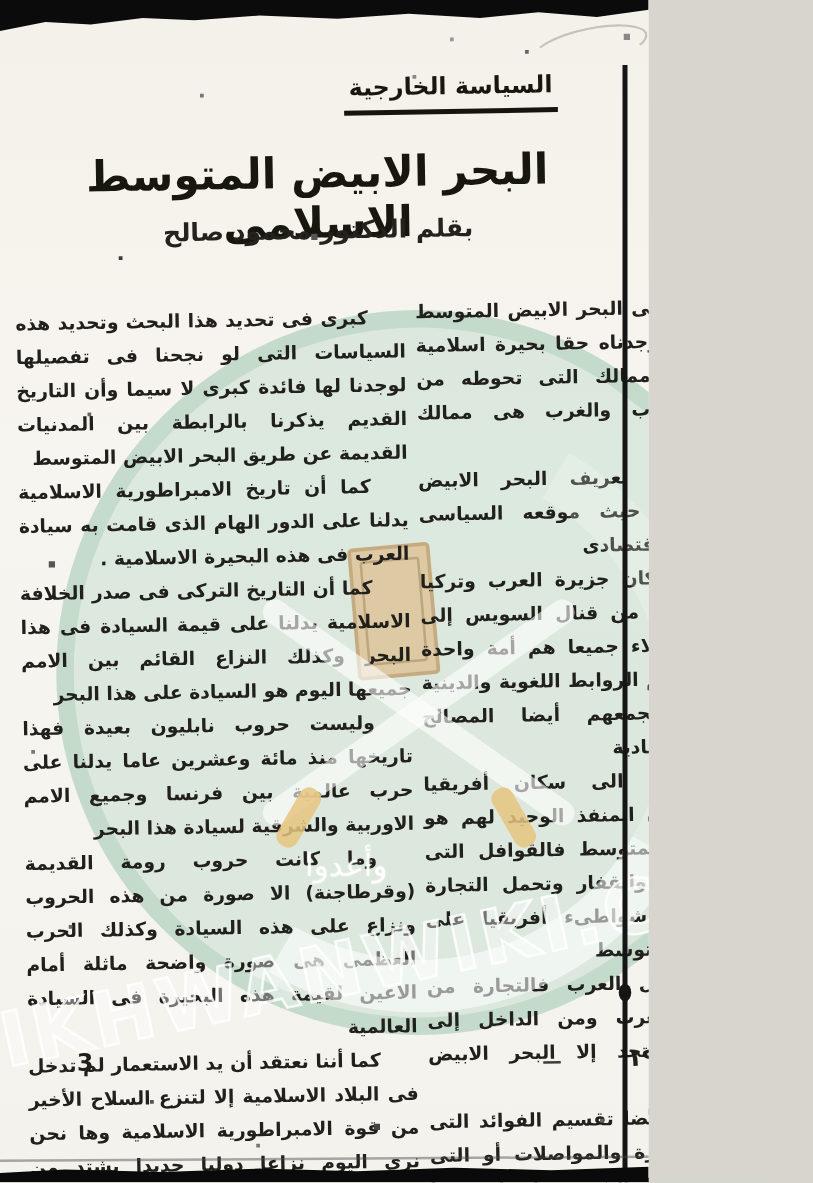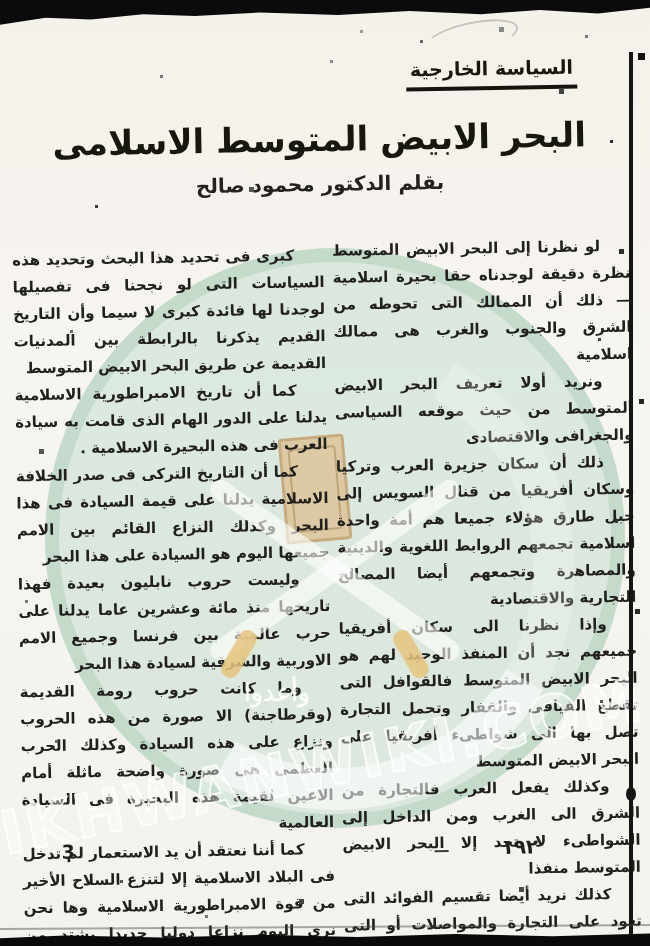--- a/index.html
+++ b/index.html
@@ -1,19 +1,19 @@
 <!DOCTYPE html>
 <html lang="ar"><head>
 <meta charset="utf-8">
 <style>
   html,body { margin:0; padding:0; }
   body { width:650px; height:946px; background:#d8d5cf; font-family:"DejaVu Sans", sans-serif; }
 
   .page {
-    position:relative; width:650px; height:946px; overflow:hidden;
+    position:relative; width:519px; height:946px; overflow:hidden;
     background: linear-gradient(180deg,#f3f1ea 0%, #f7f5ef 40%, #f4f2ec 100%);
   }
 
   
   .edge-top {
     position:absolute; top:0; left:0; width:100%; height:26px; background:#0b0b0b; z-index:6;
     clip-path: polygon(0 0,100% 0,100% 30%,92% 52%,83% 38%,74% 55%,63% 42%,52% 58%,40% 48%,30% 62%,22% 55%,14% 75%,7% 68%,0 95%);
   }
   .edge-bottom {
     position:absolute; bottom:0; left:0; width:100%; height:14px; background:#0a0a0a; z-index:6;

